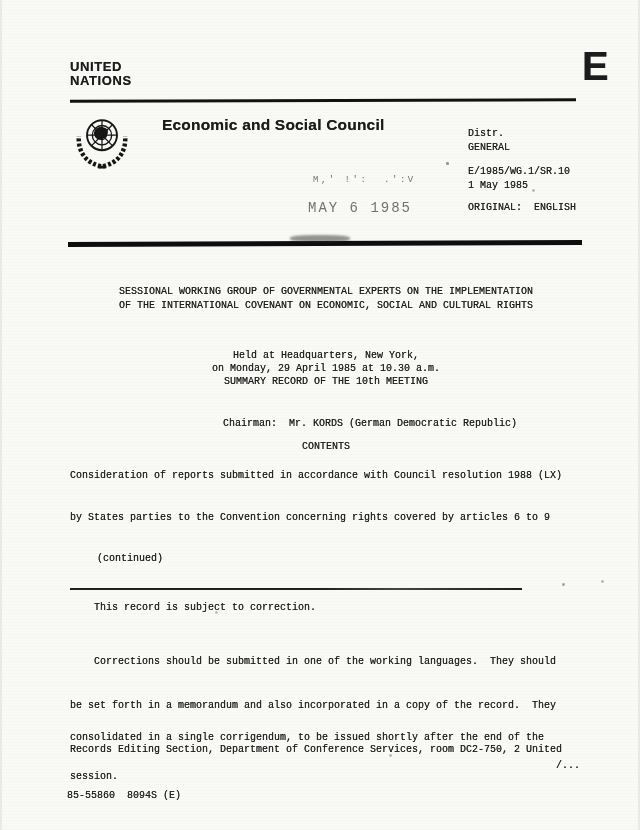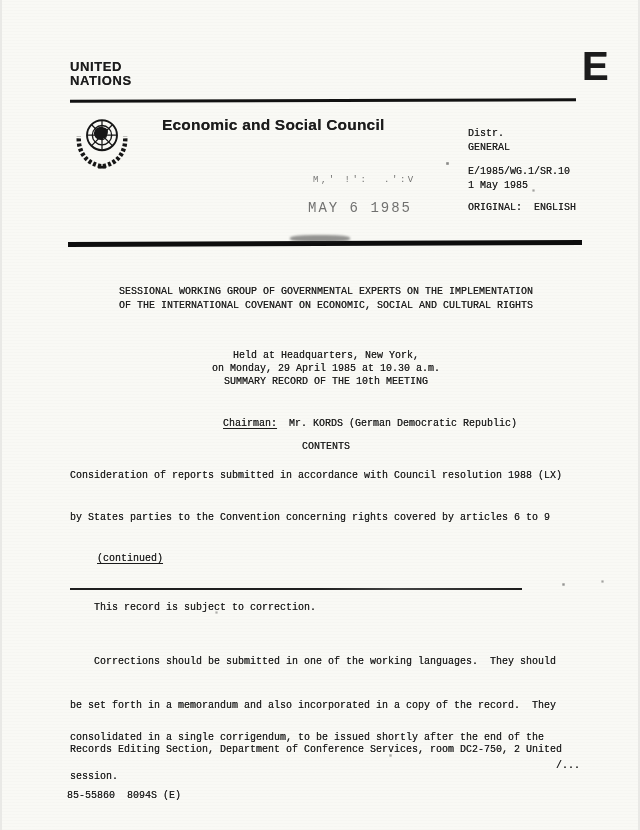--- a/index.html
+++ b/index.html
@@ -31,21 +31,21 @@
   .cline{left:68px;width:512px;text-align:center;}
   .session{top:259px;}
   .group1{top:285px;}
   .group2{top:299px;}
   .record{top:327px;margin-top:48px;}
   .held1{top:349px;}
   .held2{top:362px;}
   .chairman{left:170px;top:403px;}
   .contents-h{top:440px;}
   .contents-p{left:68px;top:442px;line-height:13.7px;}
-  .u{text-decoration:underline;text-underline-offset:2px;padding-left:27px;}
+  .u{text-underline-offset:2px;padding-left:27px;}
   .foot-rule{left:68px;top:588px;width:452px;height:1.7px;background:linear-gradient(90deg,#1f1f1f 0 55%,#444 72%,#1c1c1c);}
   .record-note{left:68px;top:601px;}
   .corr-p{left:68px;top:626px;line-height:14.6px;}
   .anycorr-p{left:68px;top:704px;line-height:13.3px;}
   .print-code{left:65px;top:789px;}
   .cont-mark{left:554px;top:759px;}
   .speckles{left:0;top:0;width:1px;height:1px;background:transparent;pointer-events:none;
     box-shadow:445px 163px 0 .8px rgba(0,0,0,.45),531px 190px 0 .6px rgba(0,0,0,.35),
     561px 584px 0 .7px rgba(0,0,0,.4),600px 581px 0 .6px rgba(0,0,0,.35),
     214px 612px 0 .6px rgba(0,0,0,.3),388px 755px 0 .7px rgba(0,0,0,.3);}

